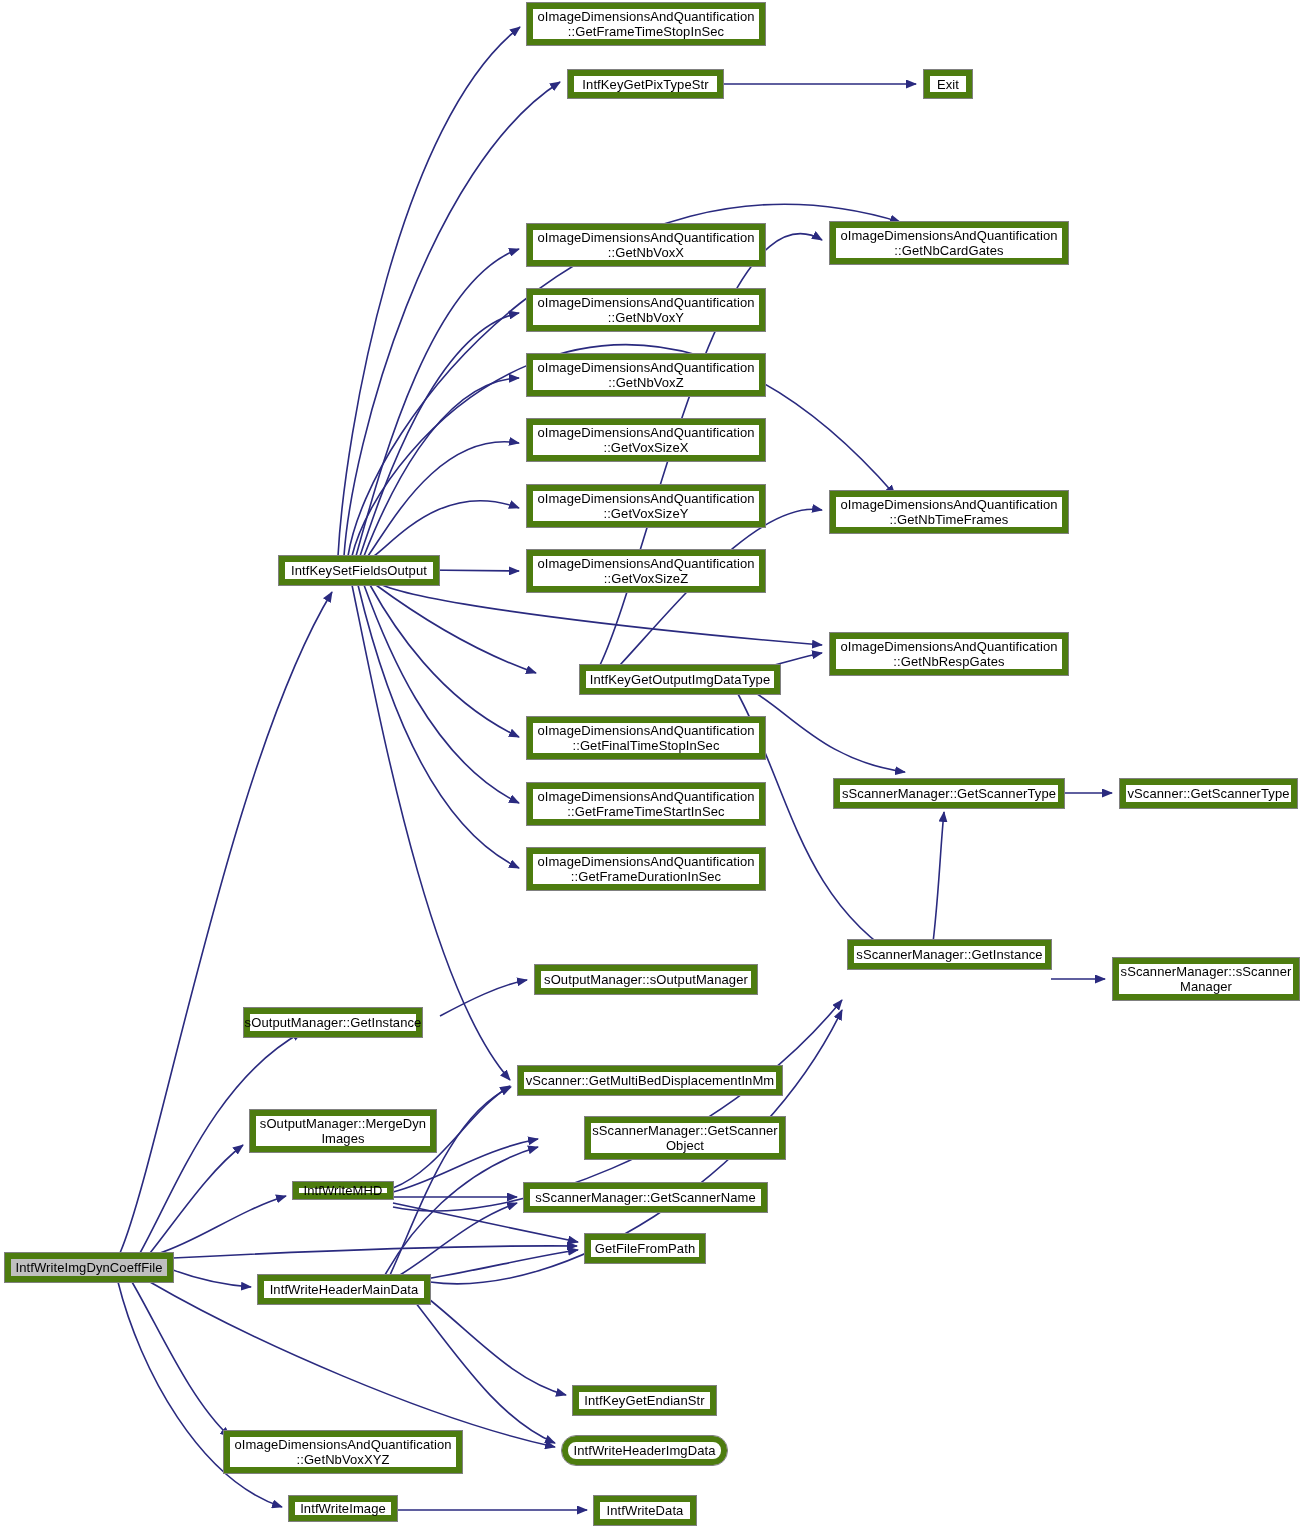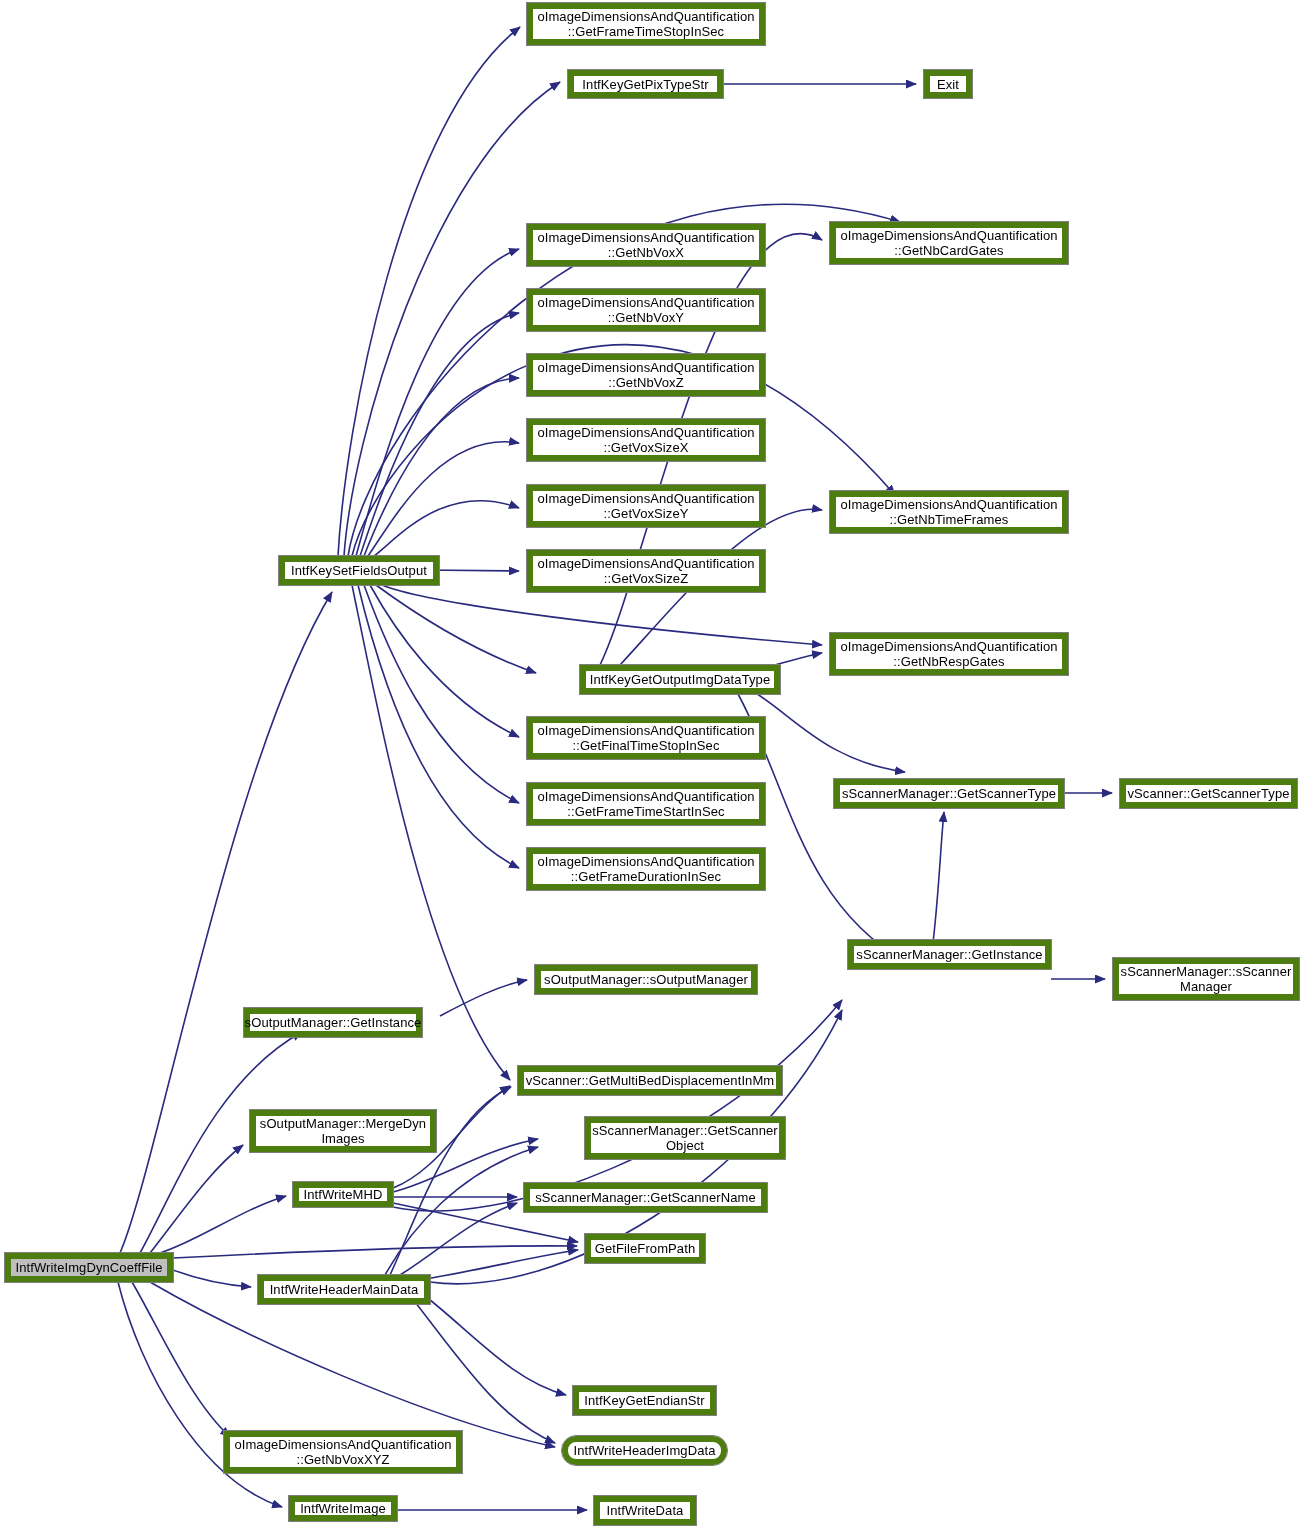--- a/index.html
+++ b/index.html
@@ -155,21 +155,21 @@
       <div class="node" style="left: 535px; top: 965px; width: 222px; height: 29px;">sOutputManager::sOutputManager</div>
       <div class="node" style="left: 848px; top: 940px; width: 203px; height: 29px;">sScannerManager::GetInstance</div>
       <div class="node" style="left: 1113px; top: 958px; width: 186px; height: 42px;">sScannerManager::sScanner
 Manager</div>
       <div class="node" style="left: 244px; top: 1008px; width: 178px; height: 29px;">sOutputManager::GetInstance</div>
       <div class="node" style="left: 518px; top: 1066px; width: 264px; height: 29px;">vScanner::GetMultiBedDisplacementInMm</div>
       <div class="node" style="left: 250px; top: 1110px; width: 186px; height: 42px;">sOutputManager::MergeDyn
 Images</div>
       <div class="node" style="left: 545px; top: 1117px; width: 200px; height: 42px; margin-left: 40px;">sScannerManager::GetScanner
 Object</div>
-      <div class="node" style="left: 293px; top: 1182px; width: 100px; height: 25px;">IntfWriteMHD</div>
+      <div class="node" style="left: 293px; top: 1182px; width: 100px; height: 17px;">IntfWriteMHD</div>
       <div class="node" style="left: 524px; top: 1183px; width: 243px; height: 29px;">sScannerManager::GetScannerName</div>
       <div class="node" style="left: 585px; top: 1234px; width: 120px; height: 29px;">GetFileFromPath</div>
       <div class="node highlight" style="left: 5px; top: 1253px; width: 168px; height: 29px;">IntfWriteImgDynCoeffFile</div>
       <div class="node" style="left: 258px; top: 1275px; width: 172px; height: 29px;">IntfWriteHeaderMainData</div>
       <div class="node" style="left: 573px; top: 1386px; width: 143px; height: 29px;">IntfKeyGetEndianStr</div>
       <div class="node" style="left: 224px; top: 1431px; width: 238px; height: 42px;">oImageDimensionsAndQuantification
 ::GetNbVoxXYZ</div>
       <div class="node" style="left: 562px; top: 1436px; width: 165px; height: 29px; border-radius: 14px;">IntfWriteHeaderImgData</div>
       <div class="node" style="left: 289px; top: 1496px; width: 108px; height: 25px;">IntfWriteImage</div>
       <div class="node" style="left: 594px; top: 1496px; width: 102px; height: 29px;">IntfWriteData</div>

